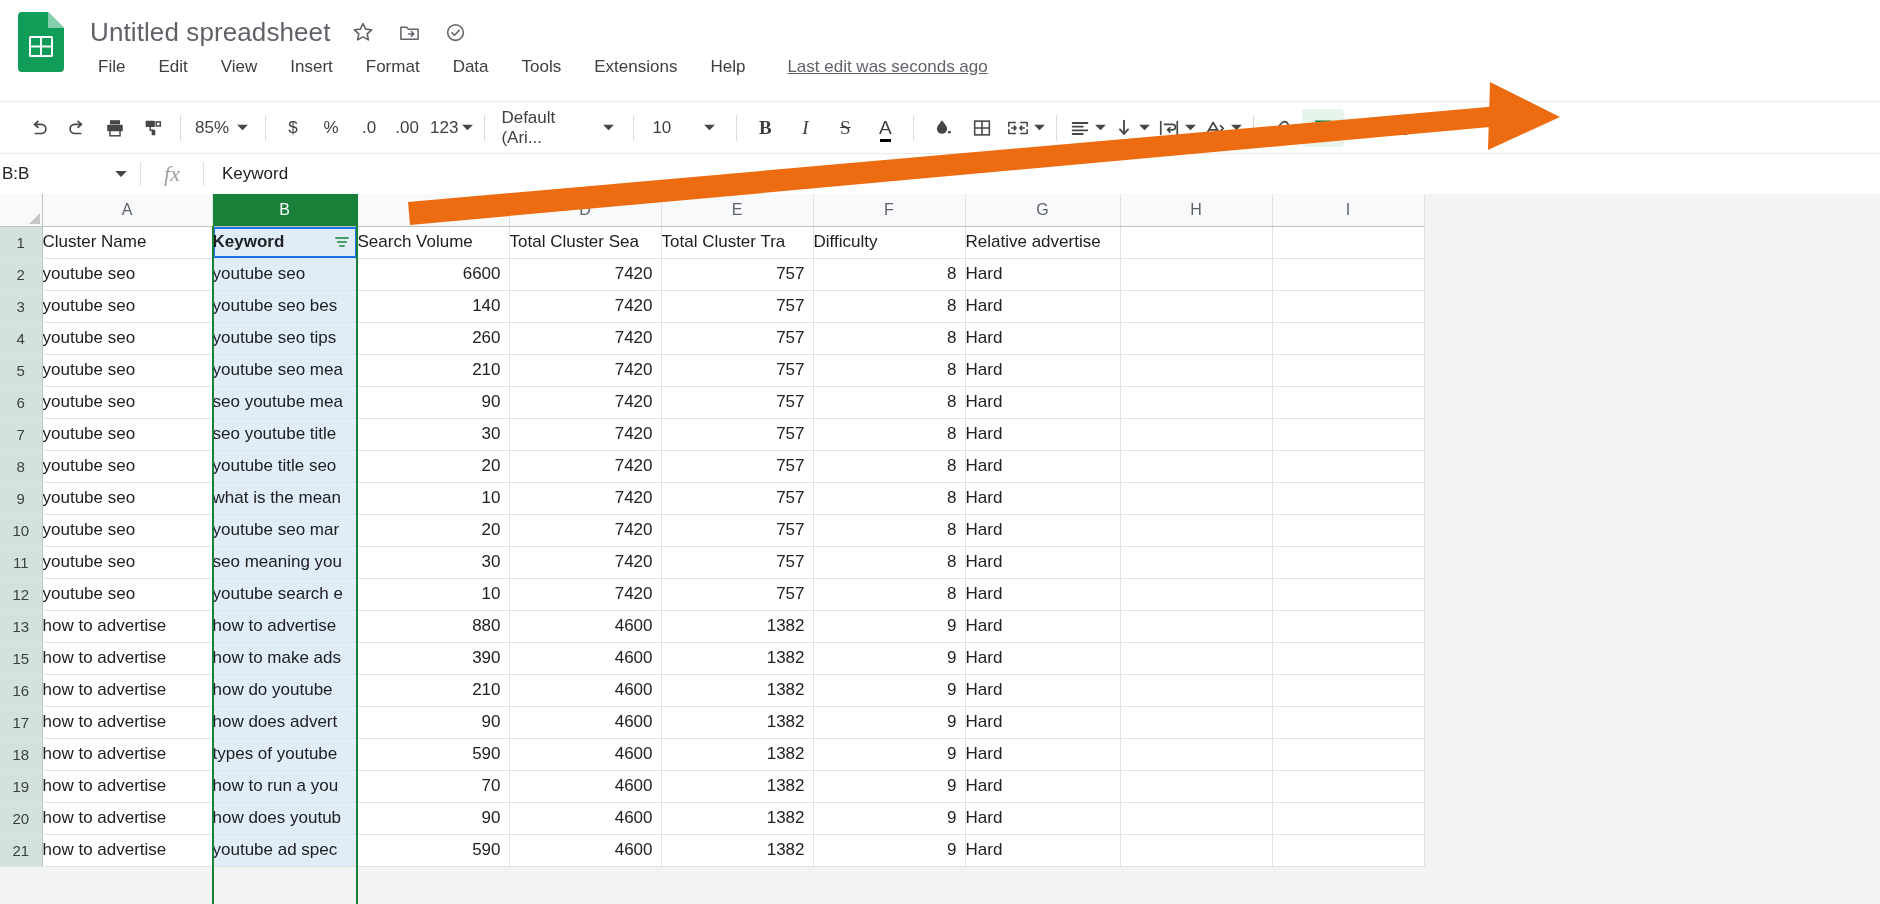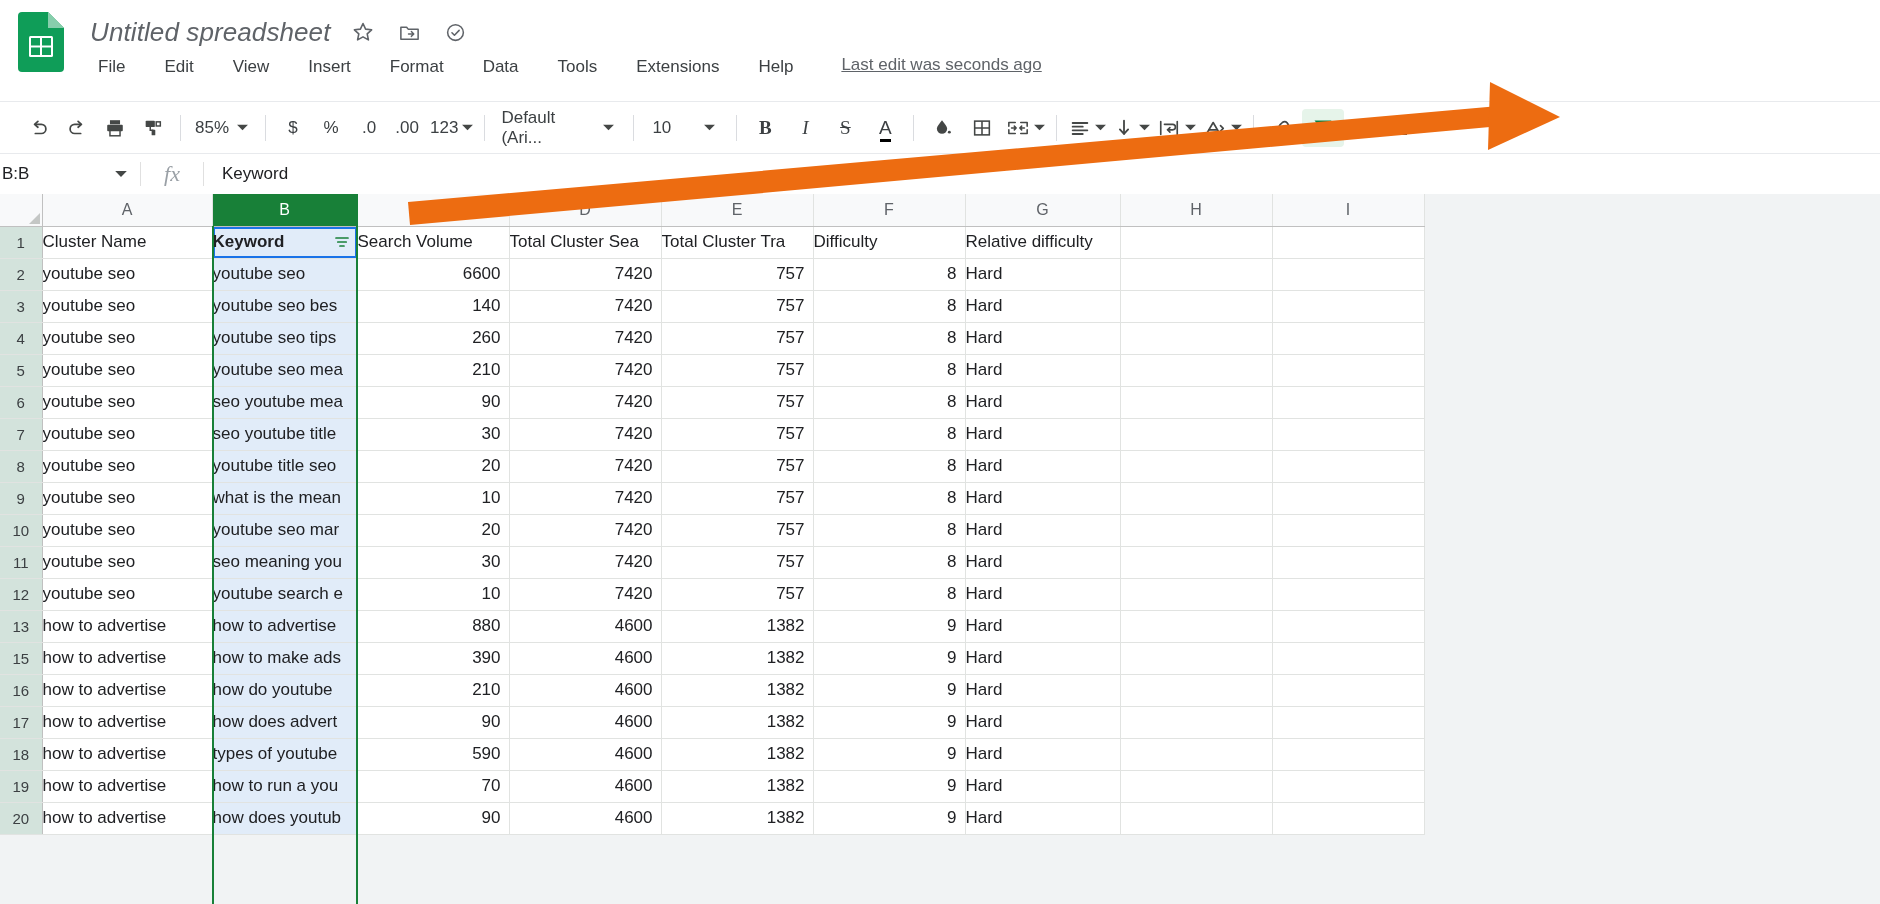--- a/index.html
+++ b/index.html
@@ -12,29 +12,29 @@
   }
   #app { position: relative; width: 1880px; height: 904px; background:#fff; }
 
   
   .titlebar { position:absolute; left:0; top:0; width:1880px; height:100px; background:#fff; }
   .sheets-logo {
     position:absolute; left:18px; top:12px; width:46px; height:60px;
   }
   .sheets-logo svg { display:block; }
 
-  .doc-title-row { position:absolute; left:90px; top:12px; height:40px; display:flex; align-items:center;font-style:italic; }
+  .doc-title-row { position:absolute; left:90px; top:12px; height:40px; display:flex; align-items:center; }
   .doc-title {
     font-size: 26px; color:#5f6368; font-weight:400;
     letter-spacing:0.1px; white-space:nowrap;
   }
   .title-icon { margin-left:20px; width:26px; height:26px; display:flex; align-items:center; justify-content:center; color:#5f6368; }
   .title-icon svg { display:block; }
 
-  .menubar { position:absolute; left:90px; top:55px; display:flex; gap:13px; }
+  .menubar { position:absolute; left:90px; top:55px; display:flex; align-items:center; gap:7px; }
   .menu-item {
     font-size:17px; color:#3c4043; padding:2px 13px; white-space:nowrap; cursor:pointer;
   }
   .menu-item:first-child { padding-left:8px; }
   .last-edit {
     font-size:17px; color:#5f6368; text-decoration:underline; margin-left:22px; white-space:nowrap; cursor:pointer;
   }
 
   
   .toolbar {
@@ -456,21 +456,21 @@
                 <svg width="18" height="18" viewBox="0 0 18 18" stroke="#188038" stroke-width="1.7" stroke-linecap="round">
                   <path d="M3 5h12M4.8 9h8.4M7 13h4"></path>
                 </svg>
               </span>
             </div>
           </td>
           <td class="cell">Search Volume</td>
           <td class="cell">Total Cluster Sea</td>
           <td class="cell">Total Cluster Tra</td>
           <td class="cell">Difficulty</td>
-          <td class="cell">Relative difficulty</td>
+          <td class="cell">Relative advertise</td>
           <td class="cell"></td>
           <td class="cell"></td>
         </tr>
 
       <tr>
             <td class="rowhdr sel">2</td>
             <td class="cell">youtube seo</td>
             <td class="cell selcol">youtube seo</td>
             <td class="cell num">6600</td>
             <td class="cell num">7420</td>
@@ -677,20 +677,32 @@
             <td class="cell">how to advertise</td>
             <td class="cell selcol">how does youtub</td>
             <td class="cell num">90</td>
             <td class="cell num">4600</td>
             <td class="cell num">1382</td>
             <td class="cell num">9</td>
             <td class="cell">Hard</td>
             <td class="cell"></td>
             <td class="cell"></td>
           </tr>
+          <tr>
+            <td class="rowhdr sel">21</td>
+            <td class="cell">how to advertise</td>
+            <td class="cell selcol">youtube ad spec</td>
+            <td class="cell num">590</td>
+            <td class="cell num">4600</td>
+            <td class="cell num">1382</td>
+            <td class="cell num">9</td>
+            <td class="cell">Hard</td>
+            <td class="cell"></td>
+            <td class="cell"></td>
+          </tr>
         </tbody>
     </table>
 
     <div class="colB-edge-left" style="top:32px;left:212px;height:710px"></div>
     <div class="colB-edge-right" style="top:32px;left:356px;height:710px"></div>
   </div>
 
   <svg class="arrow-svg" viewBox="0 0 1880 904">
     <g>
       <polygon points="408,202 1510,105 1512,125 410,225" fill="#ED6C11"></polygon>

